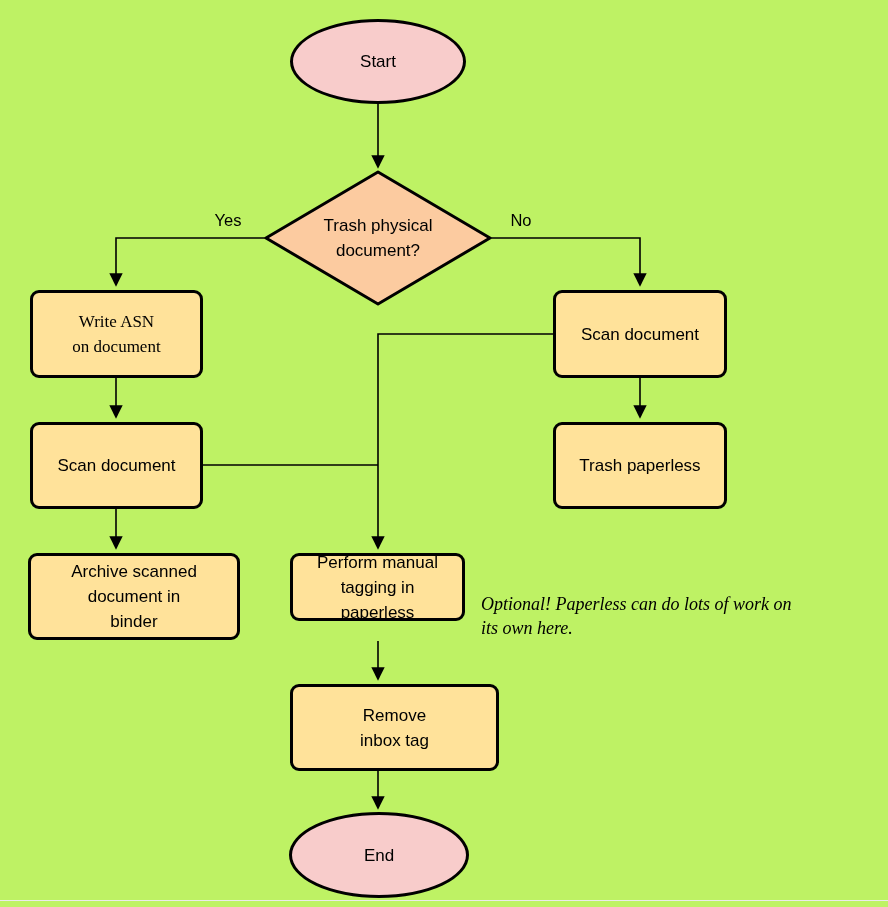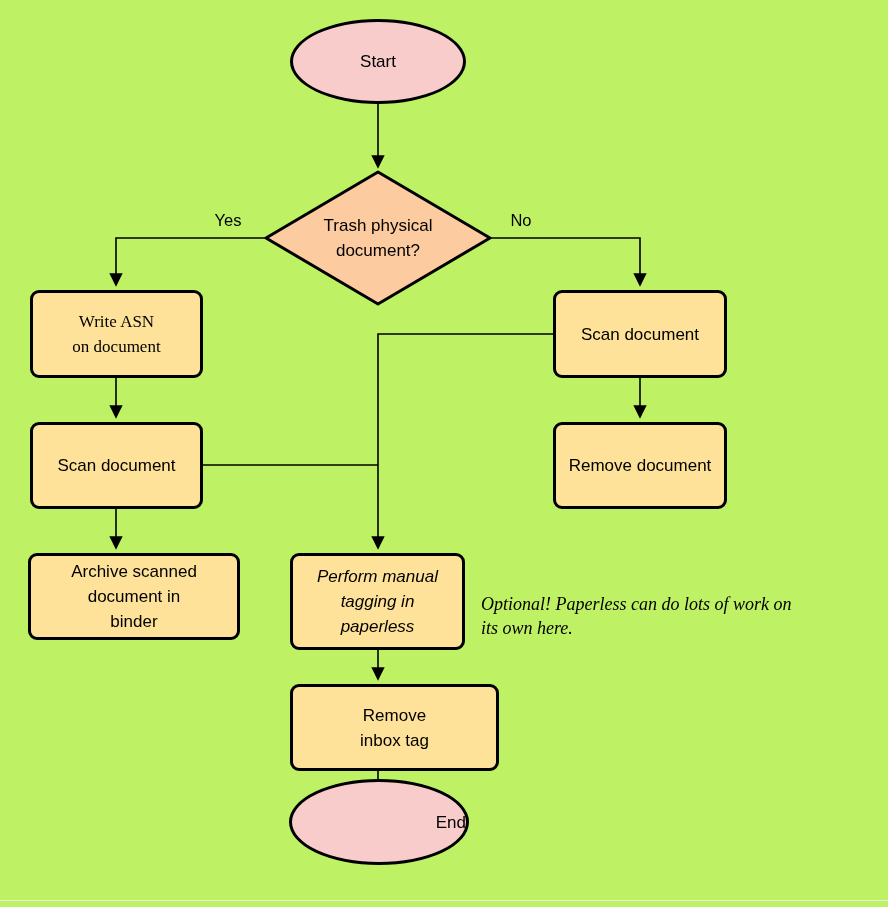--- a/index.html
+++ b/index.html
@@ -136,36 +136,36 @@
     <span>Archive scanned
 document in
 binder</span>
   </div>
 
   <div class="node" style="left:553px; top:290px; width:174px; height:88px;">
     <span>Scan document</span>
   </div>
 
   <div class="node" style="left:553px; top:422px; width:174px; height:87px;">
-    <span>Remove document</span>
+    <span>Trash paperless</span>
   </div>
 
-  <div class="node" style="left:290px; top:553px; width:175px; height:97px;font-style:italic;">
+  <div class="node" style="left:290px; top:553px; width:175px; height:68px;">
     <span>Perform manual
 tagging in
 paperless</span>
   </div>
 
   <div class="annotation" style="left:481px; top:592px; width:400px;">Optional! Paperless can do lots of work on
 its own here.</div>
 
   <div class="node" style="left:290px; top:684px; width:209px; height:87px;">
     <span>Remove
 inbox tag</span>
   </div>
 
-  <div class="node terminal" style="left:289px; top:779px; width:180px; height:86px;justify-content:flex-end;">
+  <div class="node terminal" style="left:289px; top:812px; width:180px; height:86px;">
     <span>End</span>
   </div>
 
   <div class="bottom-rule"></div>
 
 </div>
 
 </body></html>

